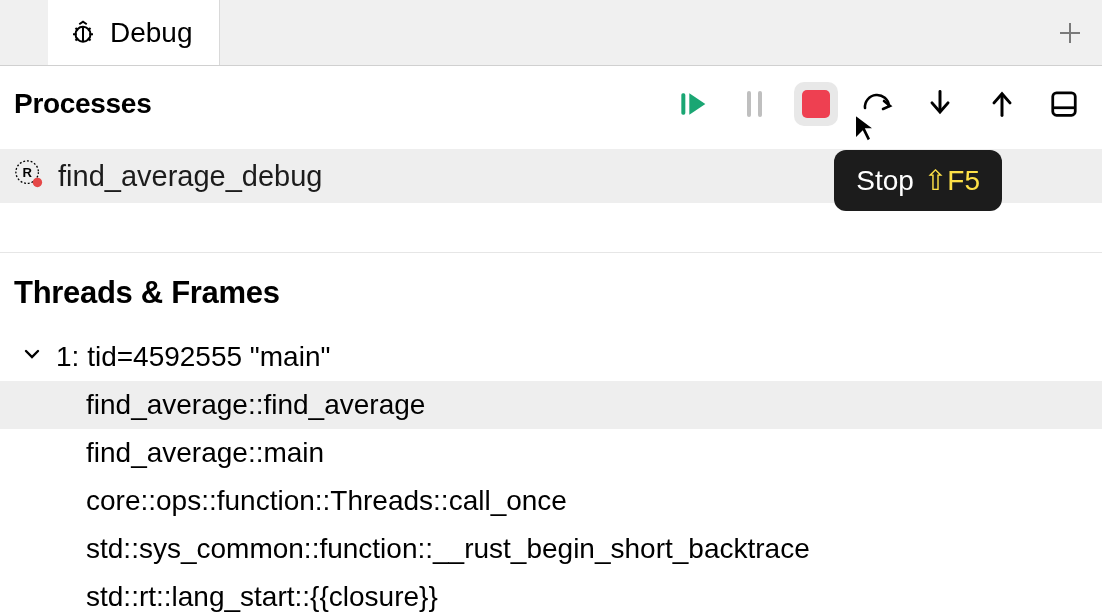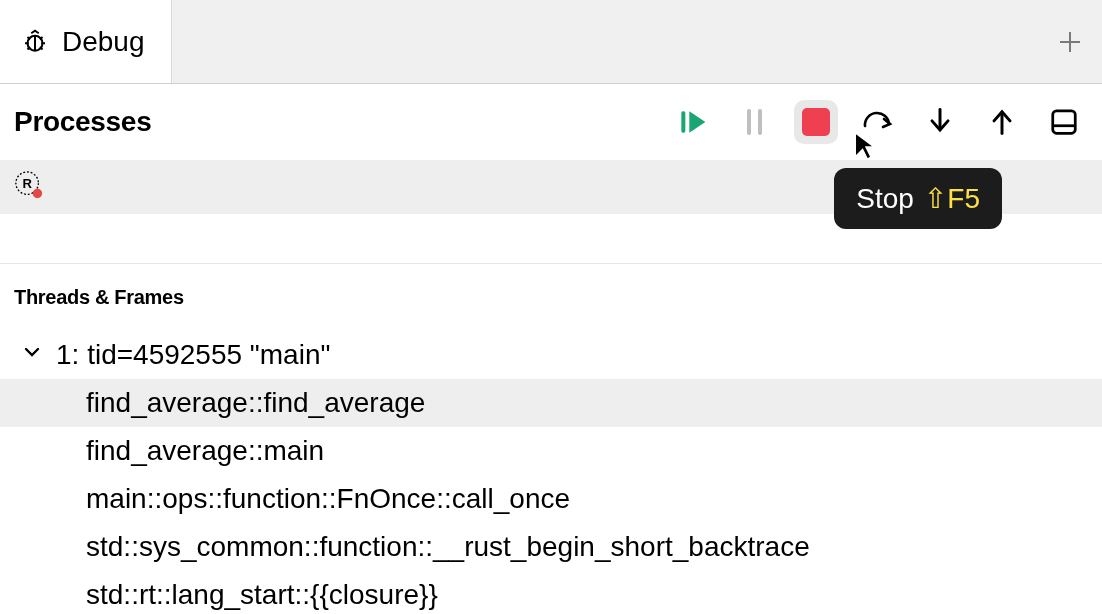--- a/index.html
+++ b/index.html
@@ -9,25 +9,26 @@
     width: 1102px;
     height: 614px;
     font-family: -apple-system, BlinkMacSystemFont, "Segoe UI", Arial, sans-serif;
     background: #fff;
     color: #000;
     overflow: hidden;
   }
 
   
   .tabbar {
-    height: 84px;
+    height: 66px;
     background: #f0f0f0;
     border-bottom: 1px solid #d0d0d0;
     display: flex;
     align-items: stretch;
+    padding-left: 48px;
   }
   .tab {
     background: #fff;
     display: flex;
     align-items: center;
     padding: 0 26px 0 20px;
     border-right: 1px solid #d9d9d9;
     gap: 12px;
   }
   .tab .icon { display: flex; align-items: center; }
@@ -42,21 +43,21 @@
     display: flex;
     align-items: center;
     justify-content: center;
     color: #6b6b6b;
   }
 
   
   .processes-header {
     display: flex;
     align-items: center;
-    padding: 16px 16px 16px 14px;
+    padding: 16px 16px 23px 14px;
     position: relative;
   }
   .processes-title {
     font-size: 28px;
     font-weight: 700;
     letter-spacing: -0.3px;
   }
   .toolbar {
     margin-left: auto;
     display: flex;
@@ -131,21 +132,21 @@
     color: #1c1c1c;
   }
 
   .section-gap {
     height: 50px;
     border-bottom: 1px solid #e6e6e6;
   }
 
   
   .threads-title {
-    font-size: 20px;
+    font-size: 31px;
     font-weight: 700;
     letter-spacing: -0.3px;
     padding: 22px 16px 22px 14px;
   }
   .thread-row {
     display: flex;
     align-items: center;
     padding: 8px 16px 8px 20px;
     gap: 12px;
     font-size: 28px;
@@ -249,20 +250,21 @@
 </div>
 
 <div class="process-row">
   <span>
     <svg width="30" height="30" viewBox="0 0 32 32">
       <circle cx="14" cy="14" r="12" fill="none" stroke="#000" stroke-width="1.4" stroke-dasharray="2 2"></circle>
       <text x="14" y="19" font-size="14" font-family="Arial" text-anchor="middle" fill="#000" font-weight="bold">R</text>
       <circle cx="25" cy="25" r="5" fill="#e54848"></circle>
     </svg>
   </span>
+  <span class="process-name">find_average_debug</span>
 </div>
 
 <div class="section-gap"></div>
 
 <div class="threads-title">Threads &amp; Frames</div>
 
 <div class="thread-row">
   <span class="chev">
     <svg width="24" height="24" viewBox="0 0 24 24" fill="none" stroke="#000" stroke-width="2.4" stroke-linecap="round">
       <path d="M6 9 L12 15 L18 9"></path>
@@ -271,21 +273,21 @@
   <span class="thread-label">1: tid=4592555 "main"</span>
 </div>
 
 <div class="frame selected">
   <span>find_average::find_average</span>
 </div>
 <div class="frame">
   <span>find_average::main</span>
 </div>
 <div class="frame">
-  <span>main::ops::function::FnOnce::call_once</span>
+  <span>core::ops::function::Threads::call_once</span>
 </div>
 <div class="frame">
   <span>std::sys_common::function::__rust_begin_short_backtrace</span>
 </div>
 <div class="frame">
   <span>std::rt::lang_start::{{closure}}</span>
 </div>
 <div class="frame">
   
 </div>

